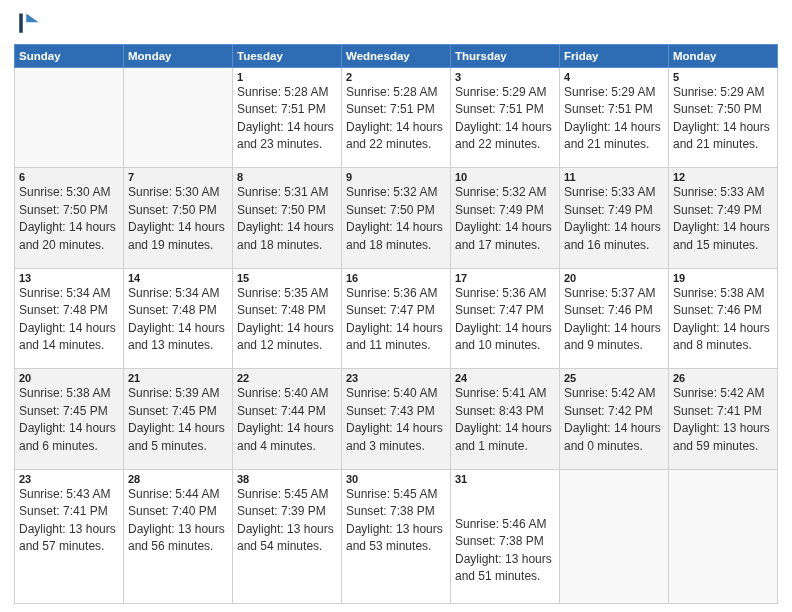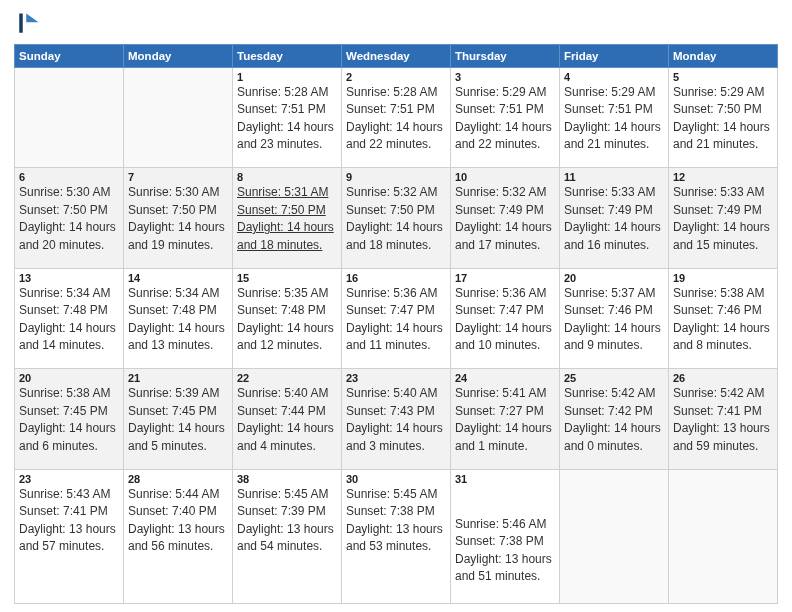--- a/index.html
+++ b/index.html
@@ -181,21 +181,21 @@
           </td>
           <td>
             <span class="day-num">7</span>
             <div class="day-detail" style="white-space: pre-line;">Sunrise: 5:30 AM
 Sunset: 7:50 PM
 Daylight: 14 hours
 and 19 minutes.</div>
           </td>
           <td>
             <span class="day-num">8</span>
-            <div class="day-detail" style="white-space: pre-line; text-decoration: underline;">Sunrise: 5:31 AM
+            <div class="day-detail" style="white-space: pre-line;">Sunrise: 5:31 AM
 Sunset: 7:50 PM
 Daylight: 14 hours
 and 18 minutes.</div>
           </td>
           <td>
             <span class="day-num">9</span>
             <div class="day-detail" style="white-space: pre-line;">Sunrise: 5:32 AM
 Sunset: 7:50 PM
 Daylight: 14 hours
 and 18 minutes.</div>
@@ -298,21 +298,21 @@
           <td>
             <span class="day-num">23</span>
             <div class="day-detail" style="white-space: pre-line;">Sunrise: 5:40 AM
 Sunset: 7:43 PM
 Daylight: 14 hours
 and 3 minutes.</div>
           </td>
           <td>
             <span class="day-num">24</span>
             <div class="day-detail" style="white-space: pre-line;">Sunrise: 5:41 AM
-Sunset: 7:27 PM
+Sunset: 8:43 PM
 Daylight: 14 hours
 and 1 minute.</div>
           </td>
           <td>
             <span class="day-num">25</span>
             <div class="day-detail" style="white-space: pre-line;">Sunrise: 5:42 AM
 Sunset: 7:42 PM
 Daylight: 14 hours
 and 0 minutes.</div>
           </td>

